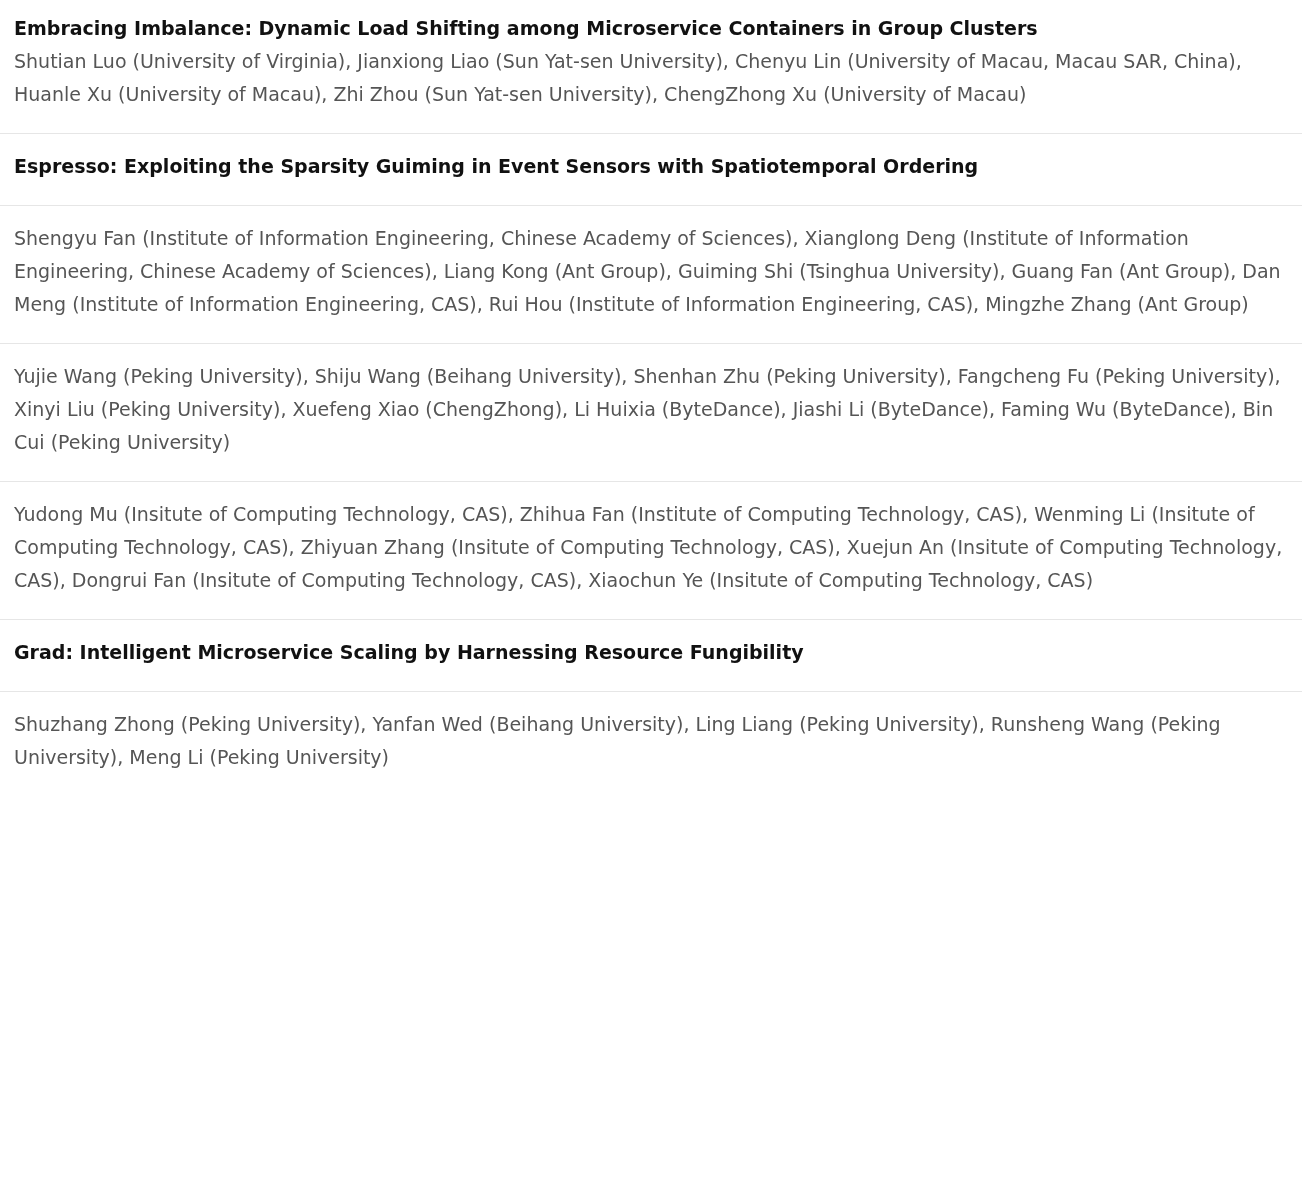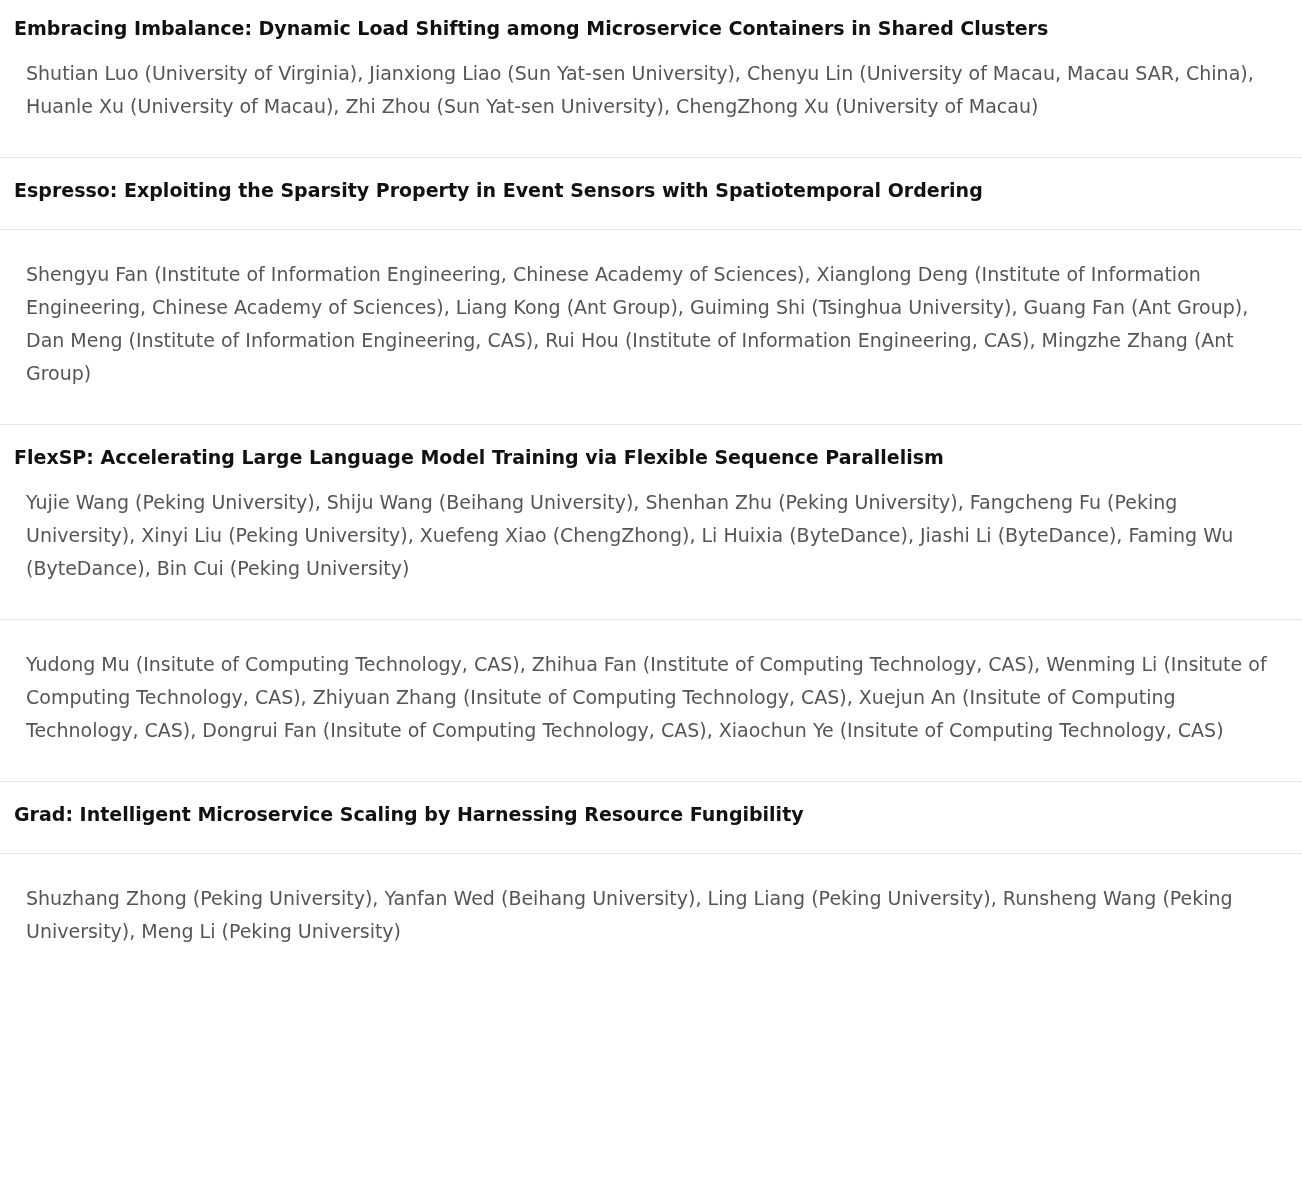--- a/index.html
+++ b/index.html
@@ -32,47 +32,46 @@
     border-top: 1px solid var(--divider-color);
   }
   .paper-title {
     margin: 0;
     font-size: 19px;
     line-height: 33px;
     font-weight: 700;
     color: var(--title-color);
   }
   .paper-authors {
-    margin: 12px;
+    margin: 0;
     font-size: 19px;
     line-height: 33px;
     font-weight: 400;
     color: var(--author-color);
   }
 </style>
 </head>
 <body>
 
 <main class="page">
 
   <article class="entry">
-    <h2 class="paper-title">Embracing Imbalance: Dynamic Load Shifting among Microservice Containers in Shared Clusters</h2>
+    <h2 class="paper-title">Embracing Imbalance: Dynamic Load Shifting among Microservice Containers in Group Clusters</h2>
     <p class="paper-authors">Shutian Luo (University of Virginia), Jianxiong Liao (Sun Yat-sen University), Chenyu Lin (University of Macau, Macau SAR, China), Huanle Xu (University of Macau), Zhi Zhou (Sun Yat-sen University), ChengZhong Xu (University of Macau)</p>
   </article>
 
   <article class="entry">
-    <h2 class="paper-title">Espresso: Exploiting the Sparsity Property in Event Sensors with Spatiotemporal Ordering</h2>
+    <h2 class="paper-title">Espresso: Exploiting the Sparsity Guiming in Event Sensors with Spatiotemporal Ordering</h2>
   </article>
 
   <article class="entry">
     <p class="paper-authors">Shengyu Fan (Institute of Information Engineering, Chinese Academy of Sciences), Xianglong Deng (Institute of Information Engineering, Chinese Academy of Sciences), Liang Kong (Ant Group), Guiming Shi (Tsinghua University), Guang Fan (Ant Group), Dan Meng (Institute of Information Engineering, CAS), Rui Hou (Institute of Information Engineering, CAS), Mingzhe Zhang (Ant Group)</p>
   </article>
 
   <article class="entry">
-    <h2 class="paper-title">FlexSP: Accelerating Large Language Model Training via Flexible Sequence Parallelism</h2>
     <p class="paper-authors">Yujie Wang (Peking University), Shiju Wang (Beihang University), Shenhan Zhu (Peking University), Fangcheng Fu (Peking University), Xinyi Liu (Peking University), Xuefeng Xiao (ChengZhong), Li Huixia (ByteDance), Jiashi Li (ByteDance), Faming Wu (ByteDance), Bin Cui (Peking University)</p>
   </article>
 
   <article class="entry">
     <p class="paper-authors">Yudong Mu (Insitute of Computing Technology, CAS), Zhihua Fan (Institute of Computing Technology, CAS), Wenming Li (Insitute of Computing Technology, CAS), Zhiyuan Zhang (Insitute of Computing Technology, CAS), Xuejun An (Insitute of Computing Technology, CAS), Dongrui Fan (Insitute of Computing Technology, CAS), Xiaochun Ye (Insitute of Computing Technology, CAS)</p>
   </article>
 
   <article class="entry">
     <h2 class="paper-title">Grad: Intelligent Microservice Scaling by Harnessing Resource Fungibility</h2>
   </article>

